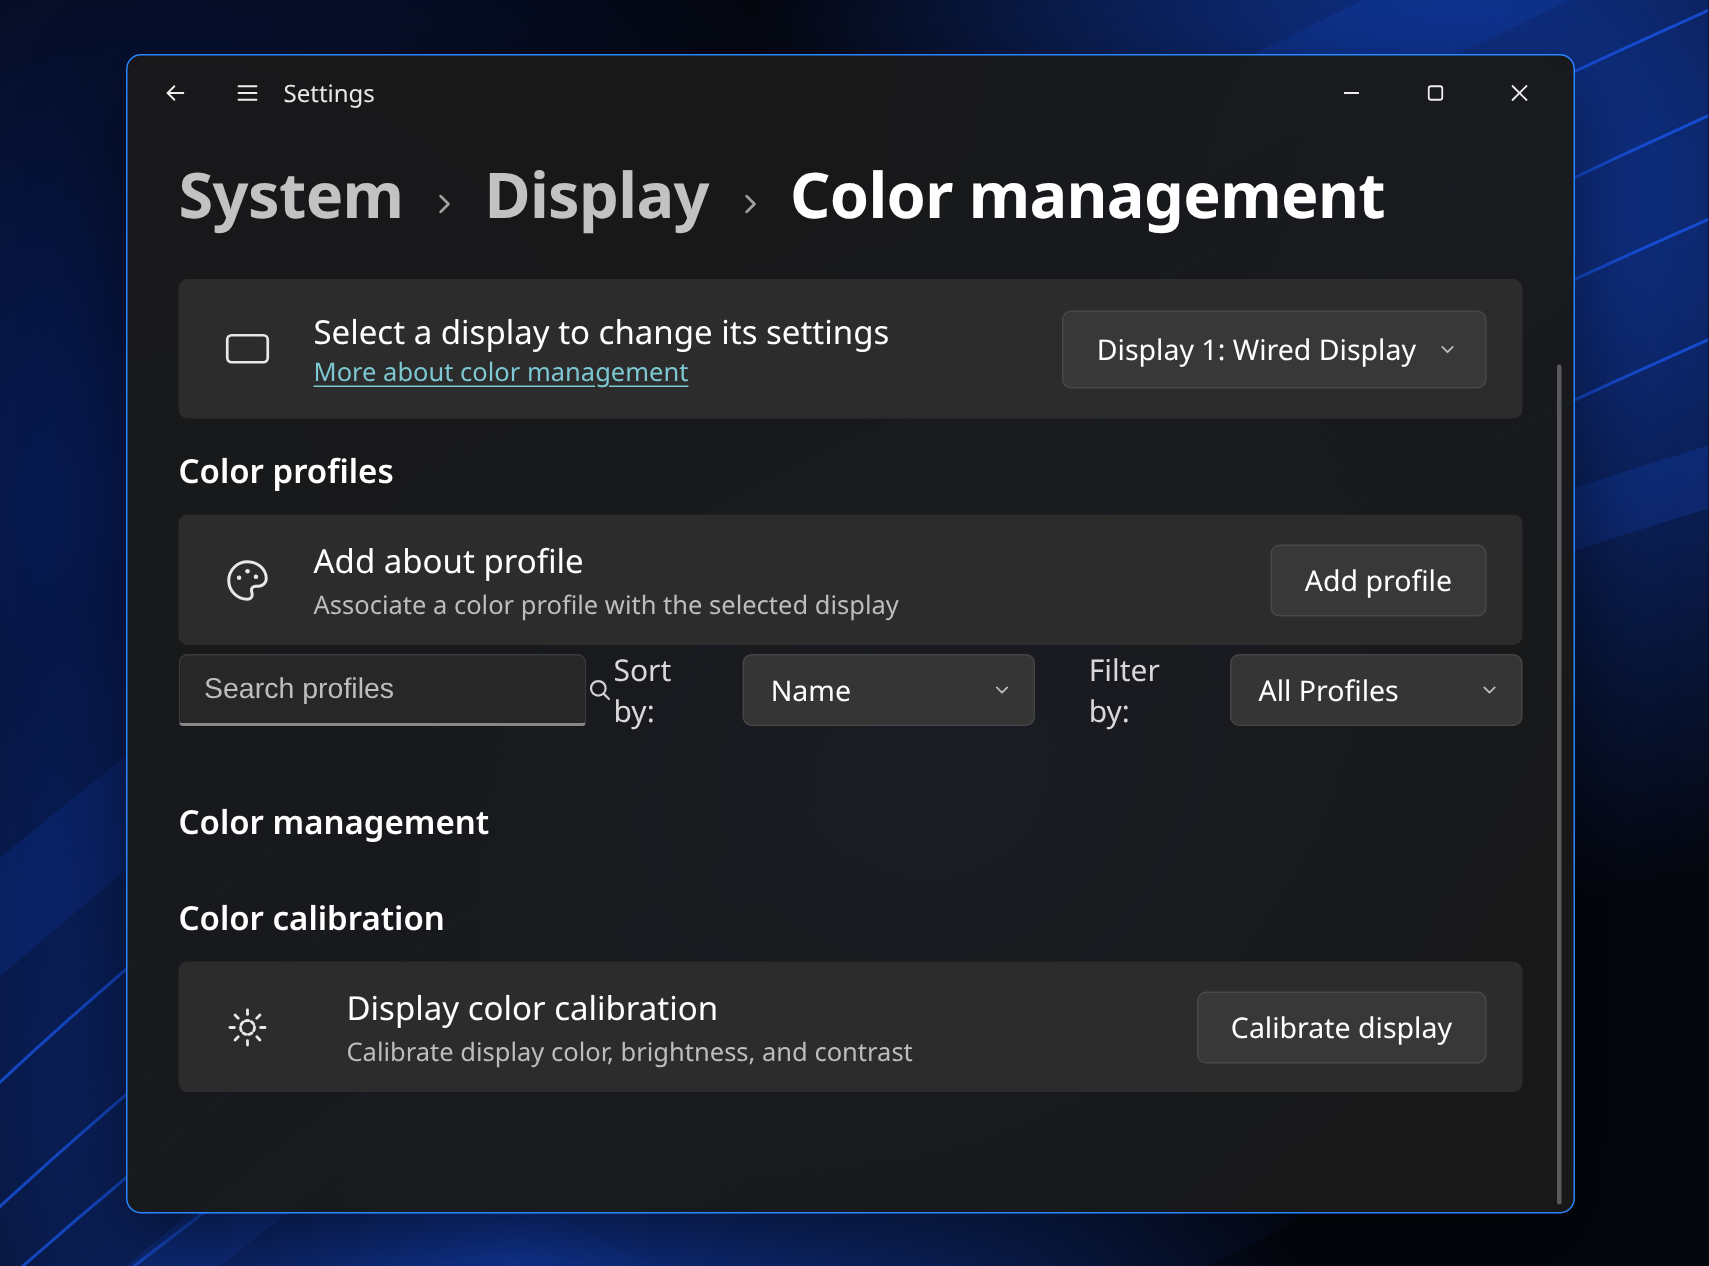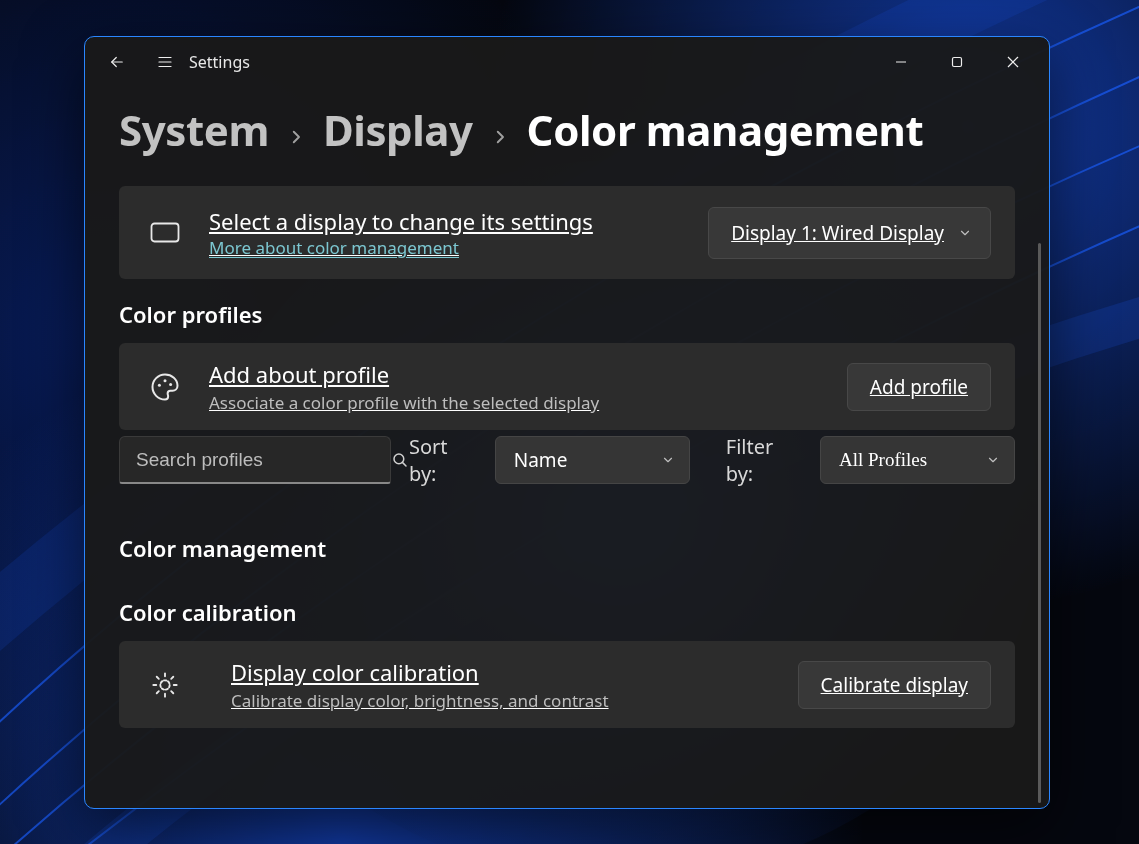--- a/index.html
+++ b/index.html
@@ -69,21 +69,20 @@
   .breadcrumb .bc.current { color:#ffffff; }
   .breadcrumb .chev {
     font-size: 26px; color:#a0a0a0; font-weight:600;
   }
 
   .card {
     background:#2c2c2c;
     border-radius:6px;
     display:flex; align-items:center; gap:22px;
     padding: 20px 24px;
-    text-decoration: underline;
   }
   .card .icon-slot {
     width:44px; display:flex; align-items:center; justify-content:center;
     color:#e8e8e8;
   }
   .card .txt { flex:1; }
   .card .txt .h { font-size:22px; font-weight:400; color:#ffffff; }
   .card .txt .sub { font-size:17px; color:#bdbdbd; margin-top:2px; }
   .card .txt a.sub { color:#7cc7d1; text-decoration:underline; text-underline-offset:3px; }
 
@@ -261,21 +260,21 @@
       <div class="dd" style="min-width:195px;">
         <span style="flex:1;">Name</span>
         <span class="chev-dn">
           <svg width="14" height="14" viewBox="0 0 24 24" fill="none" stroke="currentColor" stroke-width="2" stroke-linecap="round" stroke-linejoin="round">
               <polyline points="6 9 12 15 18 9"></polyline>
             </svg>
         </span>
       </div>
       <div style="flex:1"></div>
       <span class="lbl">Filter by:</span>
-      <div class="dd" style="min-width:195px;font-family:Liberation Serif, serif;">
+      <div class="dd" style="min-width:195px;">
         <span style="flex:1;">All Profiles</span>
         <span class="chev-dn">
           <svg width="14" height="14" viewBox="0 0 24 24" fill="none" stroke="currentColor" stroke-width="2" stroke-linecap="round" stroke-linejoin="round">
               <polyline points="6 9 12 15 18 9"></polyline>
             </svg>
         </span>
       </div>
     </div>
 
     <div class="section-h" style="margin-top:46px;">Color management</div>

